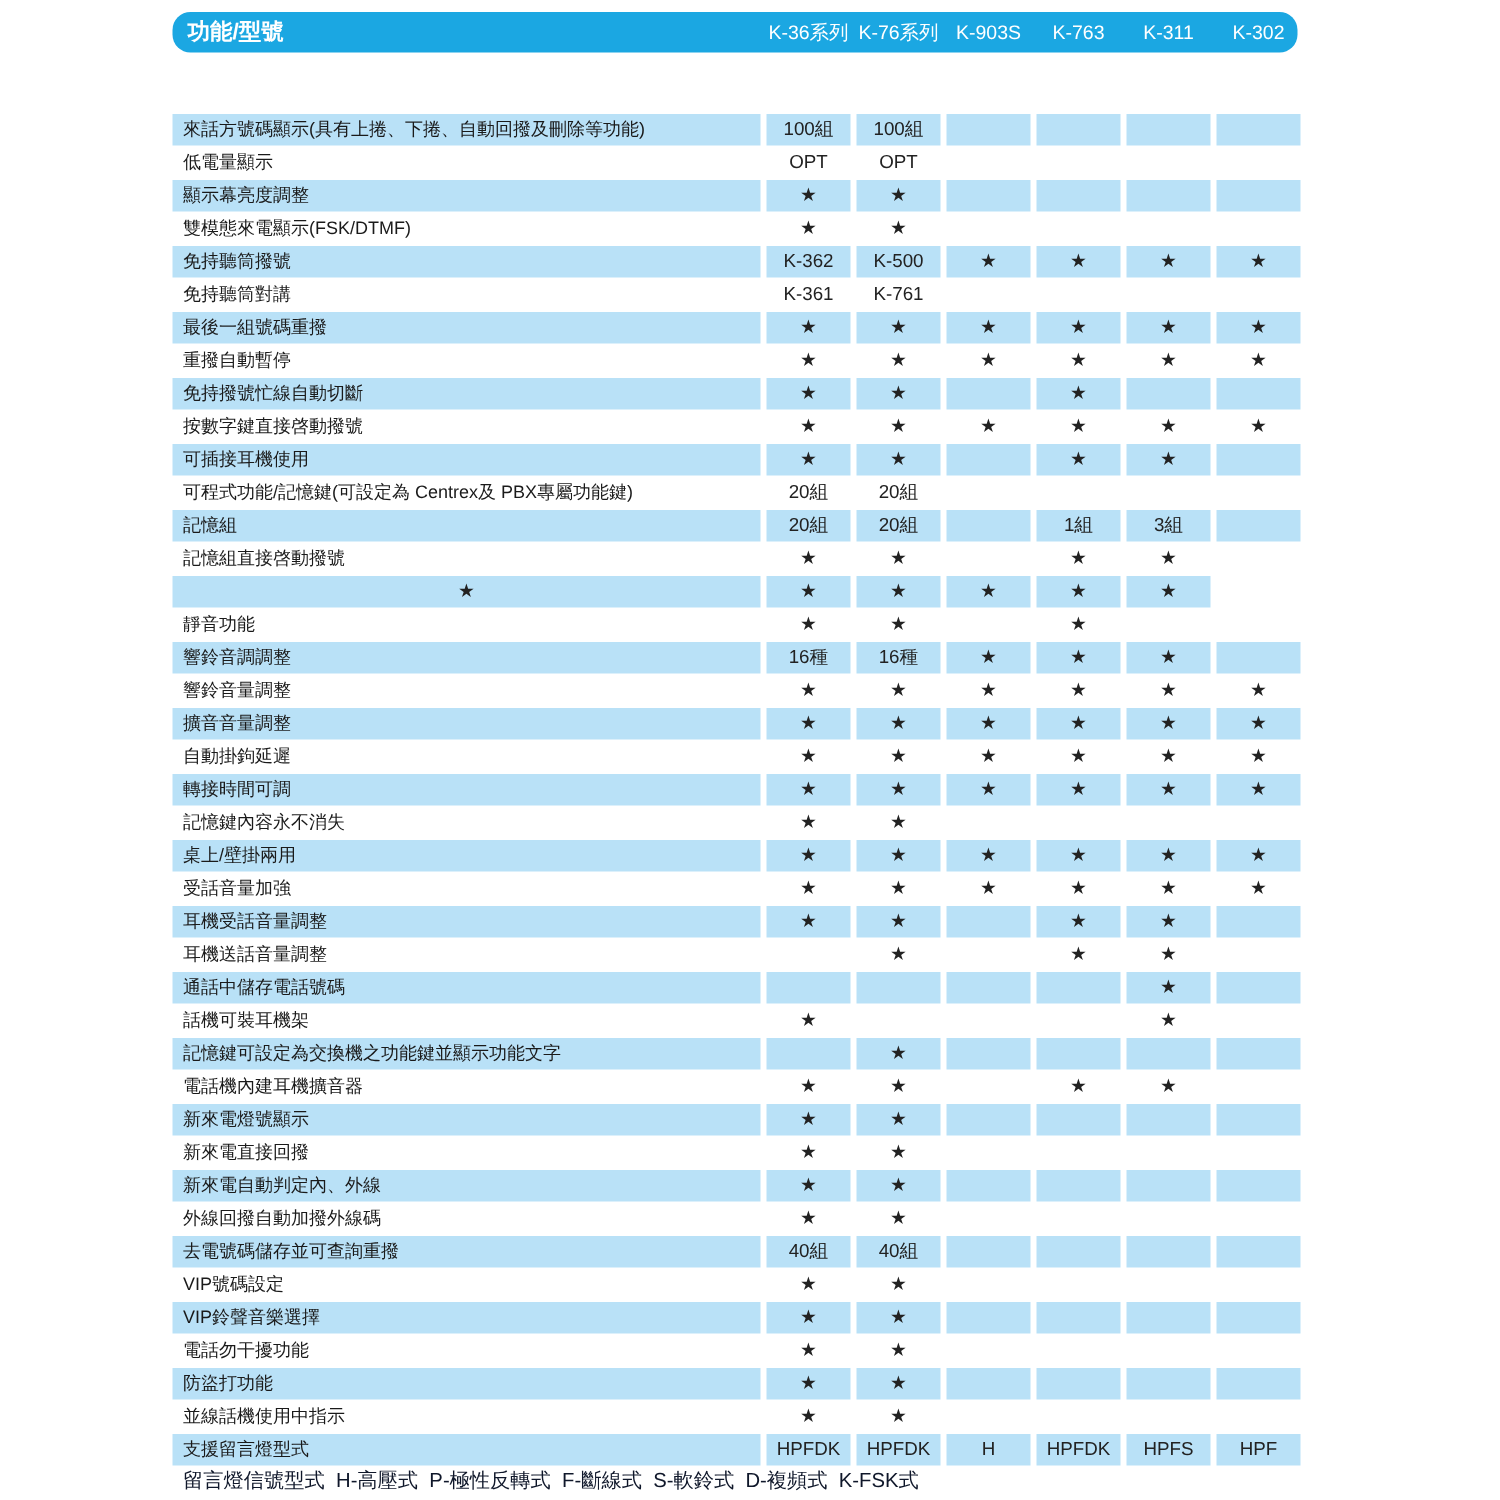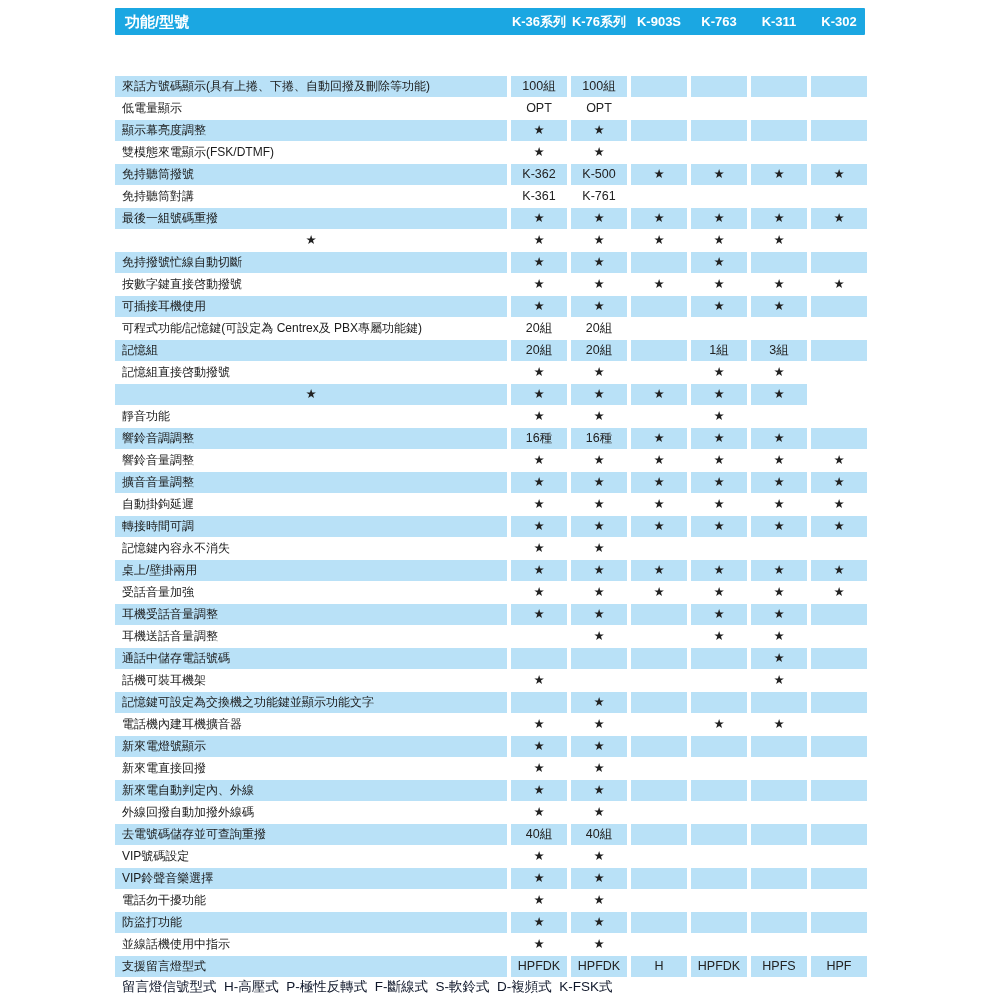--- a/index.html
+++ b/index.html
@@ -18,21 +18,21 @@
     height: 1000px;
     background: #ffffff;
   }
   .header-bar {
     position: absolute;
     left: 115px;
     top: 8px;
     width: 750px;
     height: 27px;
     background: #1ba7e2;
-    border-radius: 1px;
+    border-radius: 12px;
     box-sizing: border-box;
   }
   .header-title {
     position: absolute;
     left: 10px;
     top: 0;
     height: 27px;
     line-height: 27px;
     color: #ffffff;
     font-weight: bold;
@@ -44,21 +44,21 @@
     left: 396px;
     top: 0;
     height: 27px;
     display: grid;
     grid-template-columns: repeat(6, 56px);
     column-gap: 4px;
     align-items: center;
   }
   .model {
     color: #ffffff;
-    font-weight: bold;
+    font-weight: normal;
     font-size: 13px;
     text-align: center;
     white-space: nowrap;
   }
   .table {
     position: absolute;
     left: 115px;
     top: 76px;
     width: 752px;
   }
@@ -172,20 +172,21 @@
       <div class="row alt">
         <div class="cell feature">最後一組號碼重撥</div>
         <div class="cell value">★</div>
         <div class="cell value">★</div>
         <div class="cell value">★</div>
         <div class="cell value">★</div>
         <div class="cell value">★</div>
         <div class="cell value">★</div>
       </div>
       <div class="row">
+        <div class="cell feature">重撥自動暫停</div>
         <div class="cell value">★</div>
         <div class="cell value">★</div>
         <div class="cell value">★</div>
         <div class="cell value">★</div>
         <div class="cell value">★</div>
         <div class="cell value">★</div>
       </div>
       <div class="row alt">
         <div class="cell feature">免持撥號忙線自動切斷</div>
         <div class="cell value">★</div>

